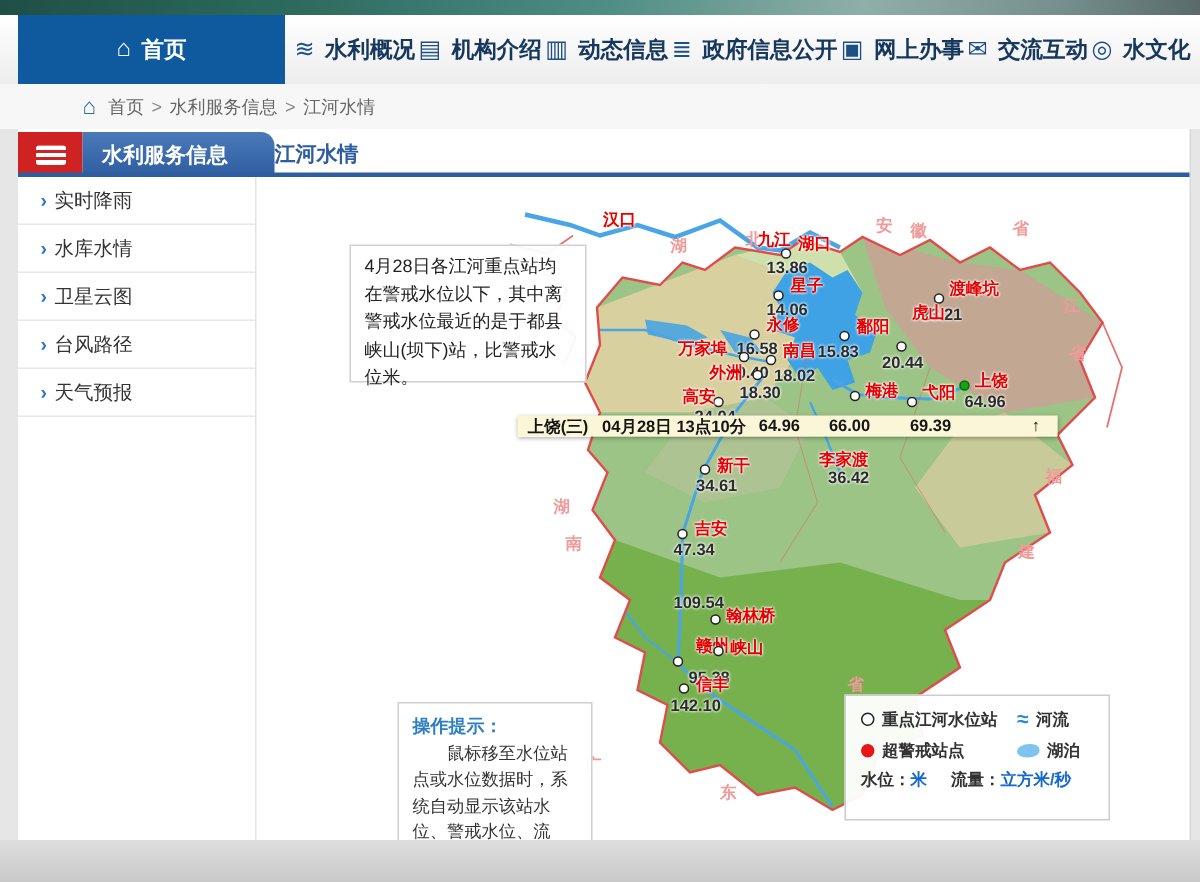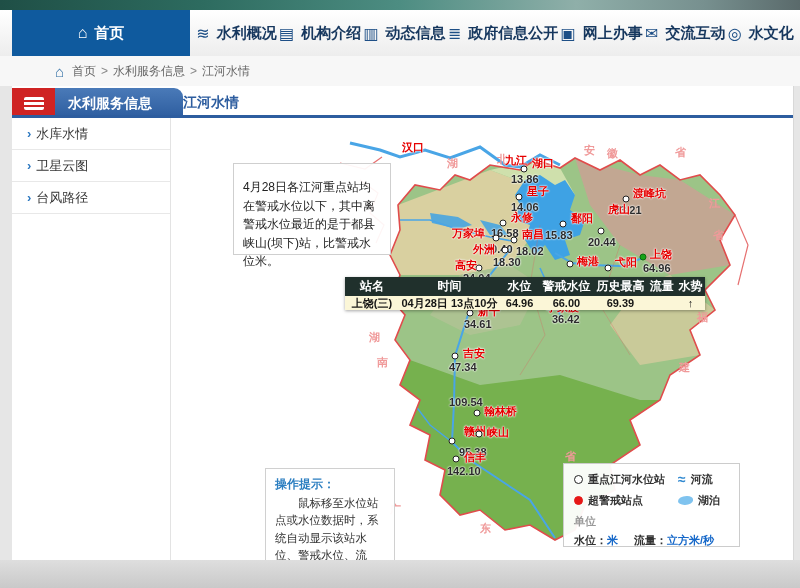--- a/index.html
+++ b/index.html
@@ -56,21 +56,21 @@
   .st-value{position:absolute;font-size:11px;font-weight:600;color:#2b2b2b;white-space:nowrap;
      text-shadow:0 0 2px #fff,0 0 2px #fff;line-height:1;}
   .st-dot{position:absolute;width:7px;height:7px;border-radius:50%;background:#fff;border:1.5px solid #222;
      box-sizing:border-box;transform:translate(-50%,-50%);cursor:pointer;}
   .st-dot.alert-green{width:7px;height:7px;background:#17a317;border-color:#0c6b0c;}
 
   
   .ov-title{left:233px;top:148px;width:158px;text-align:center;font-size:13px;font-weight:bold;color:#000;
      text-shadow:0 0 2px #fff;}
   .overview{left:233px;top:163px;width:158px;height:92px;background:rgba(255,255,255,.93);
-     border:1px solid #cfcfcf;box-sizing:border-box;padding:14px 9px;}
+     border:1px solid #cfcfcf;box-sizing:border-box;padding:4px 9px;}
   .ov-body{font-size:12px;color:#222;line-height:1.55;}
 
   
   .wtable{left:345px;top:277px;width:360px;box-shadow:0 1px 3px rgba(0,0,0,.35);}
   .wt-head{height:19px;background:#20302c;display:flex;align-items:center;}
   .wt-head span{color:#fff;font-size:12px;font-weight:bold;text-align:center;white-space:nowrap;}
   .wt-row{height:14px;background:#fbf6d7;display:flex;align-items:center;}
   .wt-row span{color:#151515;font-size:11px;font-weight:bold;text-align:center;white-space:nowrap;}
 
   
@@ -148,23 +148,25 @@
   <div class="abs side-divider"></div>
 
   <div class="abs side-red">
     <span class="doc"></span>
   </div>
   <div class="abs side-blue">水利服务信息</div>
   <div class="abs tabline"></div>
   <div class="abs tab-label">江河水情</div>
 
   <ul class="abs side-list" id="side-list">
+      <li class=""><span class="chev">›</span><span>实时降雨</span></li>
       <li class=""><span class="chev">›</span><span>水库水情</span></li>
       <li class=""><span class="chev">›</span><span>卫星云图</span></li>
       <li class=""><span class="chev">›</span><span>台风路径</span></li>
+      <li class=""><span class="chev">›</span><span>天气预报</span></li>
     </ul>
 
   <svg class="abs mapsvg" width="410" height="425" viewBox="0 0 410 425">
     <defs>
       <clipPath id="prov">
         <path d="M58,80 L75,60 100,65 115,50 130,55 150,40 180,45 195,35 220,43 235,33 260,45 280,35 300,50 320,40 340,55 360,50 380,70 395,90 380,115 390,140 365,165 375,185 350,205 360,230 330,250 320,275 290,295 300,320 270,340 275,365 245,380 235,405 215,415 190,400 165,405 140,385 120,390 100,370 105,345 85,335 90,310 70,300 80,275 60,260 70,235 55,215 65,190 52,175 60,150 50,130 60,105 Z"></path>
       </clipPath>
     </defs>
 
     <path d="M58,80 L75,60 100,65 115,50 130,55 150,40 180,45 195,35 220,43 235,33 260,45 280,35 300,50 320,40 340,55 360,50 380,70 395,90 380,115 390,140 365,165 375,185 350,205 360,230 330,250 320,275 290,295 300,320 270,340 275,365 245,380 235,405 215,415 190,400 165,405 140,385 120,390 100,370 105,345 85,335 90,310 70,300 80,275 60,260 70,235 55,215 65,190 52,175 60,150 50,130 60,105 Z" fill="#9cc487"></path>
@@ -274,29 +276,20 @@
       <span class="st-dot" style="left: 456px; top: 459px;"></span>
       <span class="st-label" style="left: 464px; top: 452px;">信丰</span>
       <span class="st-value" style="left: 447px; top: 466px;">142.10</span>
     </div>
 
   <div class="abs overview">
     <div class="ov-body">4月28日各江河重点站均在警戒水位以下，其中离警戒水位最近的是于都县 峡山(坝下)站，比警戒水位米。</div>
   </div>
 
   <div class="abs wtable" id="wtable">
-      <div class="wt-head">
-        <span style="width: 15%;">站名</span>
-        <span style="width: 28%;">时间</span>
-        <span style="width: 11%;">水位</span>
-        <span style="width: 15%;">警戒水位</span>
-        <span style="width: 15%;">历史最高</span>
-        <span style="width: 8%;">流量</span>
-        <span style="width: 8%;">水势</span>
-      </div>
       <div class="wt-row">
         <span style="width: 15%;">上饶(三)</span>
         <span style="width: 28%;">04月28日 13点10分</span>
         <span style="width: 11%;">64.96</span>
         <span style="width: 15%;">66.00</span>
         <span style="width: 15%;">69.39</span>
         <span style="width: 8%;"></span>
         <span style="width: 8%;">↑</span>
       </div>
     </div>
@@ -318,21 +311,20 @@
         </div>
         <div class="lg-item">
           <span class="lg-c red"></span>
           <span>超警戒站点</span>
         </div>
         <div class="lg-item">
           <span class="lg-lake"></span>
           <span>湖泊</span>
         </div>
       </div>
-      <div class="lg-unit-title">单位</div>
       <div class="lg-units">
         <span><b>水位：</b><span class="uv">米</span></span>
         <span><b>流量：</b><span class="uv">立方米/秒</span></span>
       </div>
     </div>
 
   <div class="abs footer-strip"></div>
 </div>
 
 </body></html>

